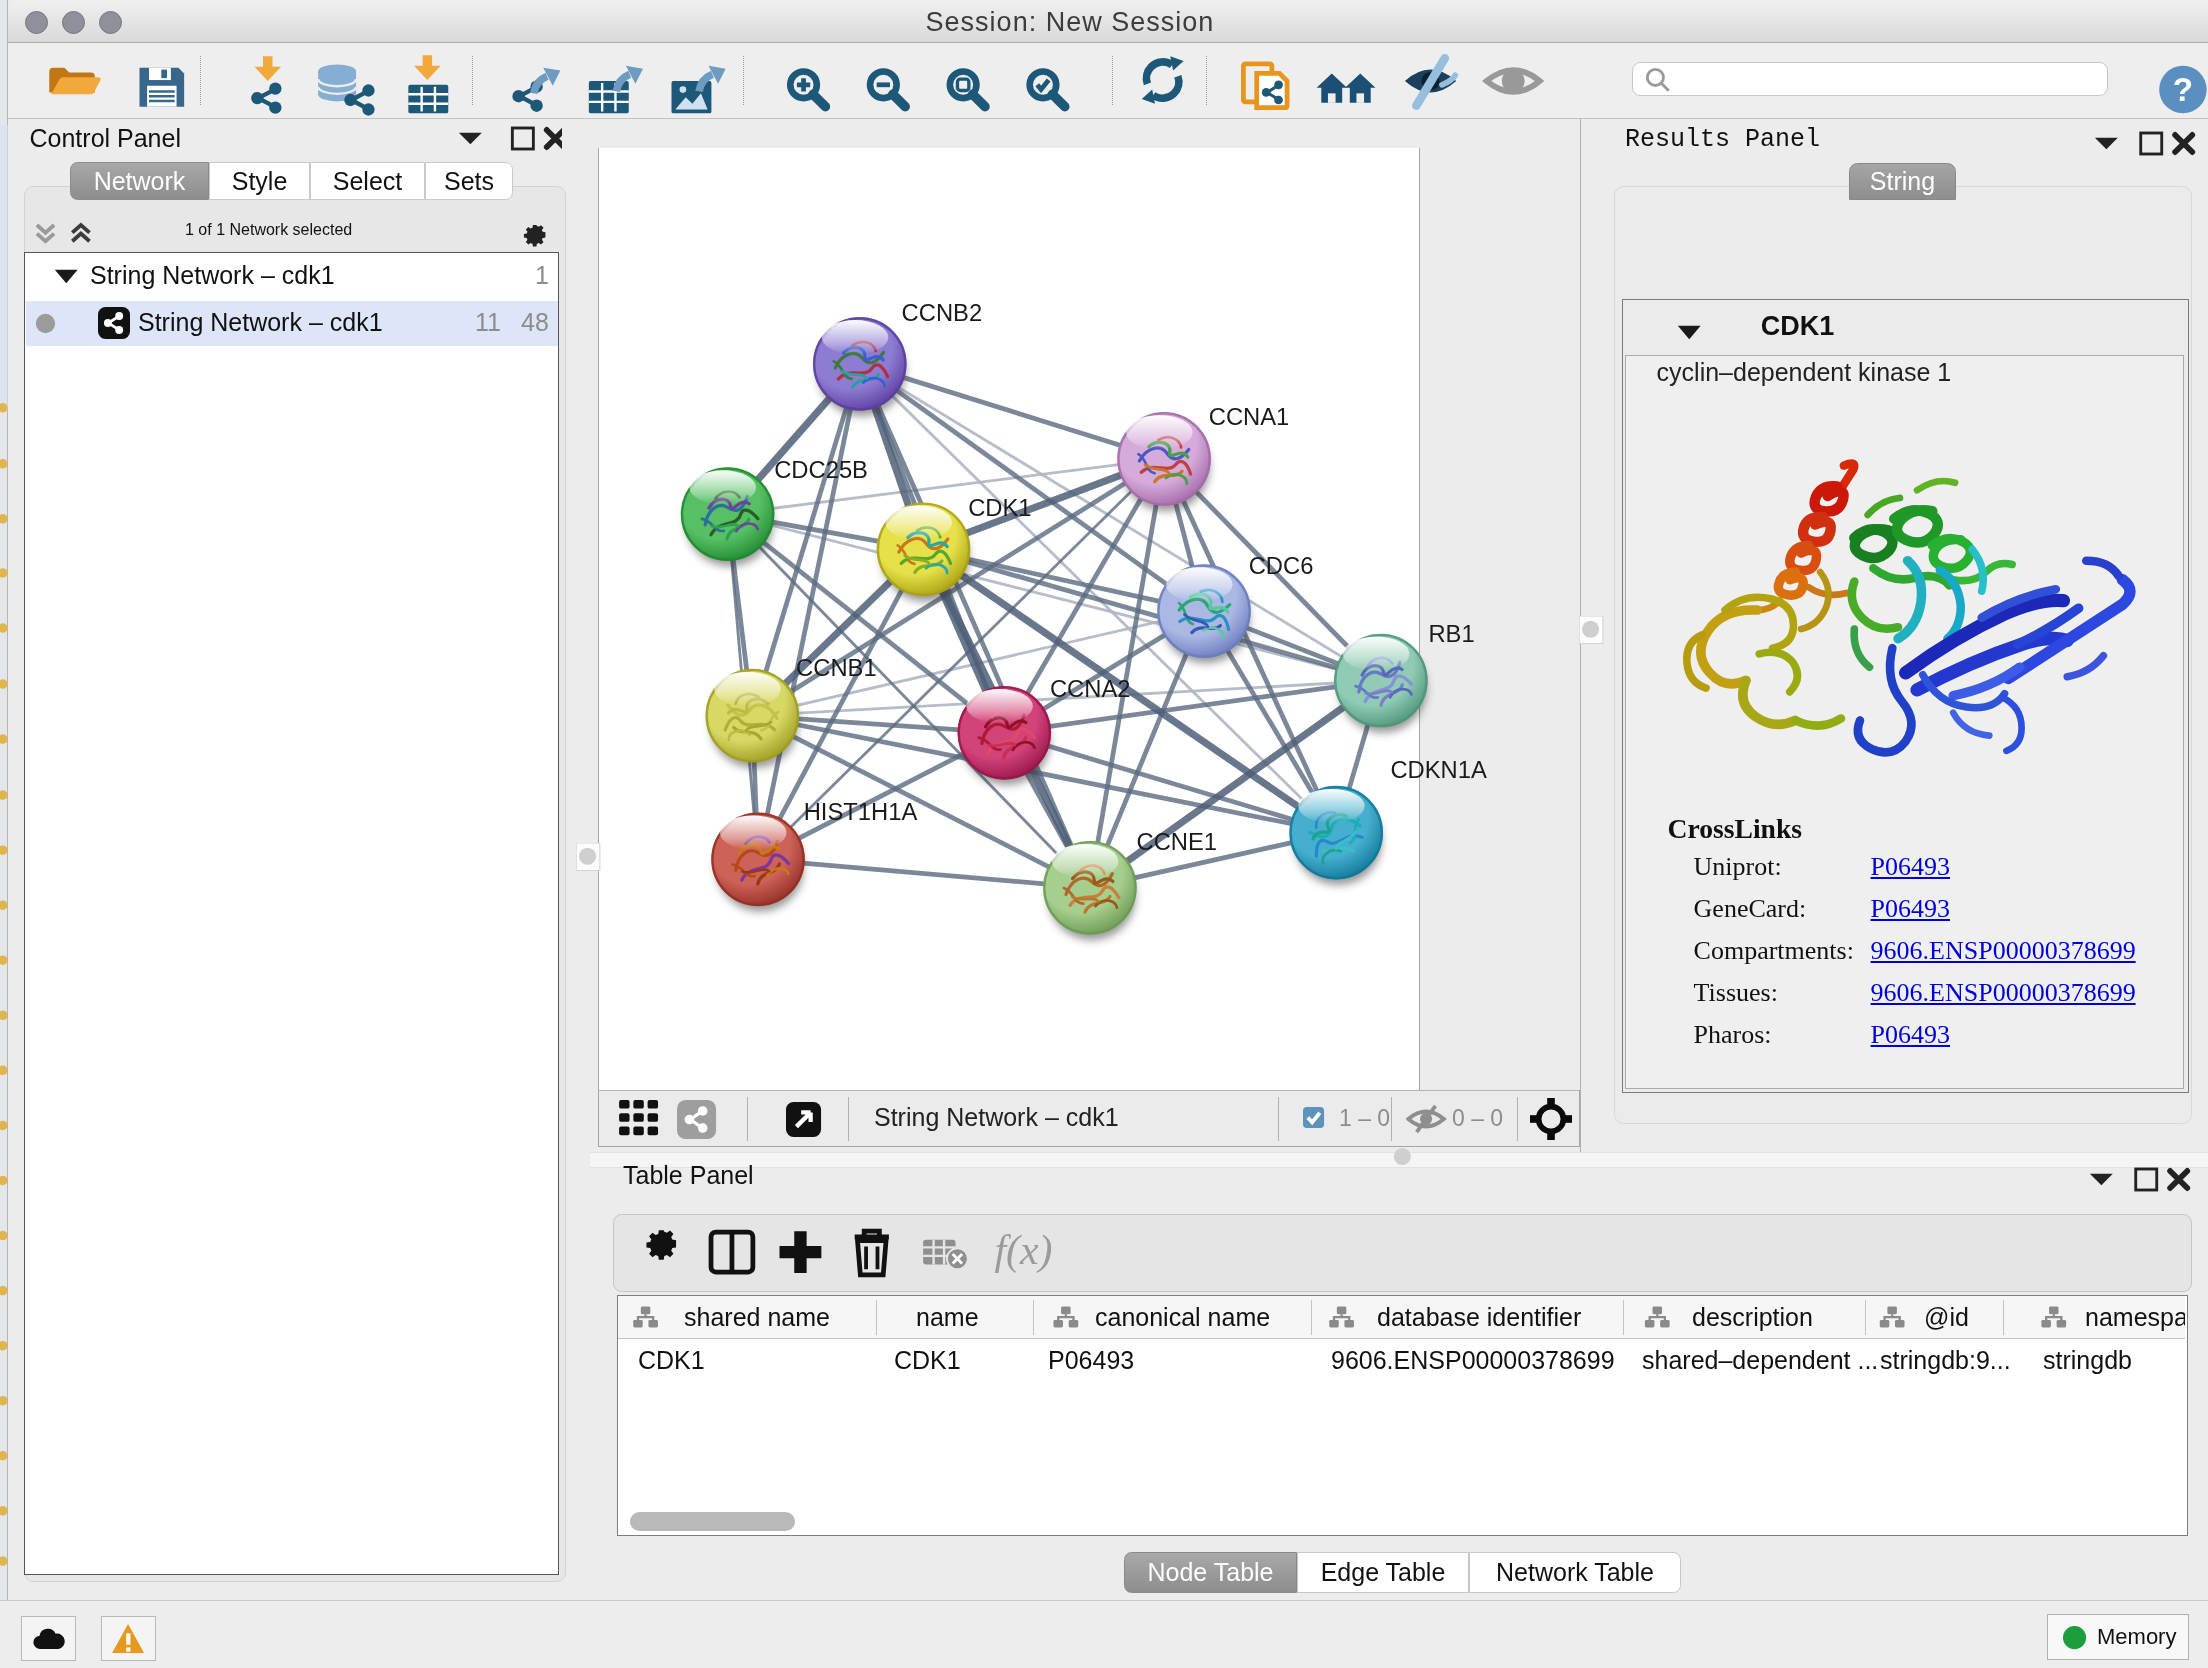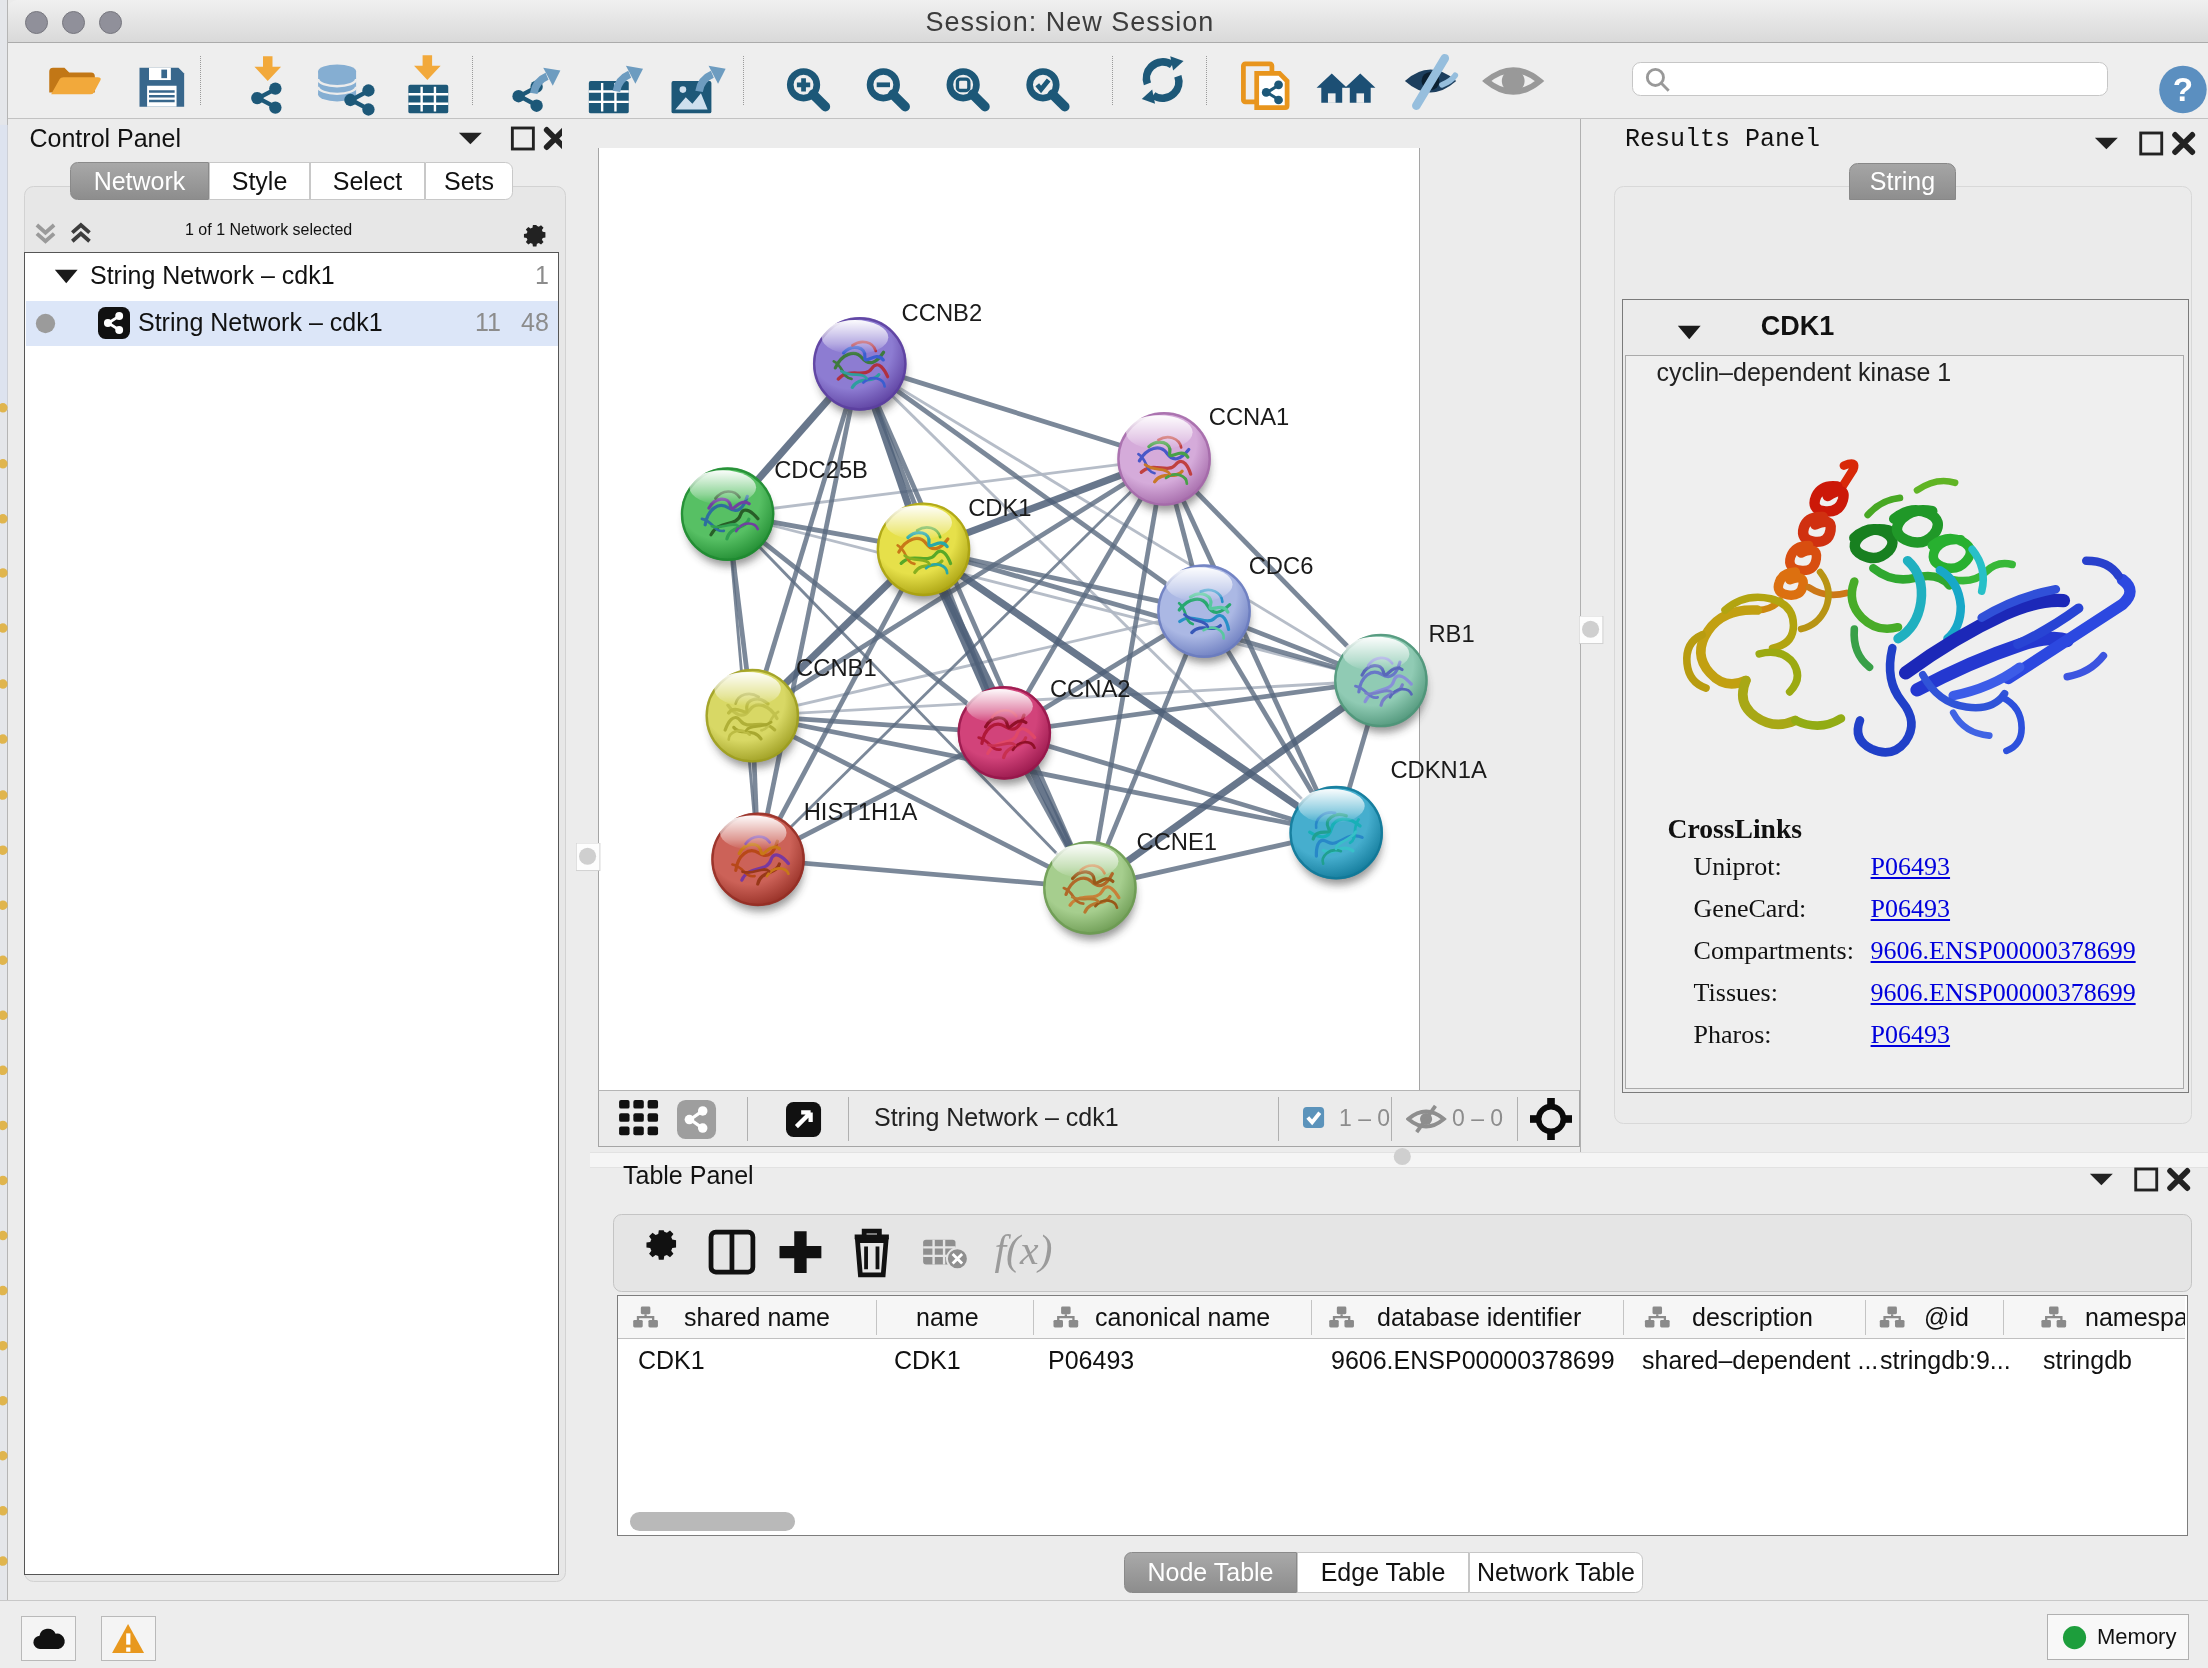--- a/index.html
+++ b/index.html
@@ -829,21 +829,21 @@
   <span class="cell" style="left:276px;">CDK1</span>
   <span class="cell" style="left:430px;">P06493</span>
   <span class="cell" style="left:713px;">9606.ENSP00000378699</span>
   <span class="cell" style="left:1024px;">shared–dependent ...</span>
   <span class="cell" style="left:1262px;">stringdb:9...</span>
   <span class="cell" style="left:1425px;">stringdb</span>
   <div id="tp-scroll"></div>
 </div>
 <div class="btab" style="left:1124px;width:173px;background:linear-gradient(#a9a9a9,#8d8d8d);color:#fff;border-color:#8a8a8a;border-radius:7.6px 0 0 7.6px;">Node Table</div>
 <div class="btab" style="left:1297px;width:172px;">Edge Table</div>
-<div class="btab" style="left:1469px;width:174px;border-radius:0 7.6px 7.6px 0;">Network Table</div>
+<div class="btab" style="left:1469px;width:212px;border-radius:0 7.6px 7.6px 0;">Network Table</div>
 
 <div class="abs" id="statusbar">
   <div class="sbtn" style="left:21px;">
     <svg style="position:absolute;left:8.6px;top:8.6px" width="36" height="25" viewBox="0 0 38 26">
       <path d="M10,24 a7,7 0 0 1 -1,-14 a9,9 0 0 1 17,-2 a7.5,7.5 0 0 1 3,16 z" fill="#111"></path>
     </svg>
   </div>
   <div class="sbtn" style="left:101px;">
     <svg style="position:absolute;left:8.6px;top:5.7px" width="36" height="32" viewBox="0 0 38 34">
       <path d="M18,1 L35,32 L1,32 Z" fill="#e8981e"></path>

